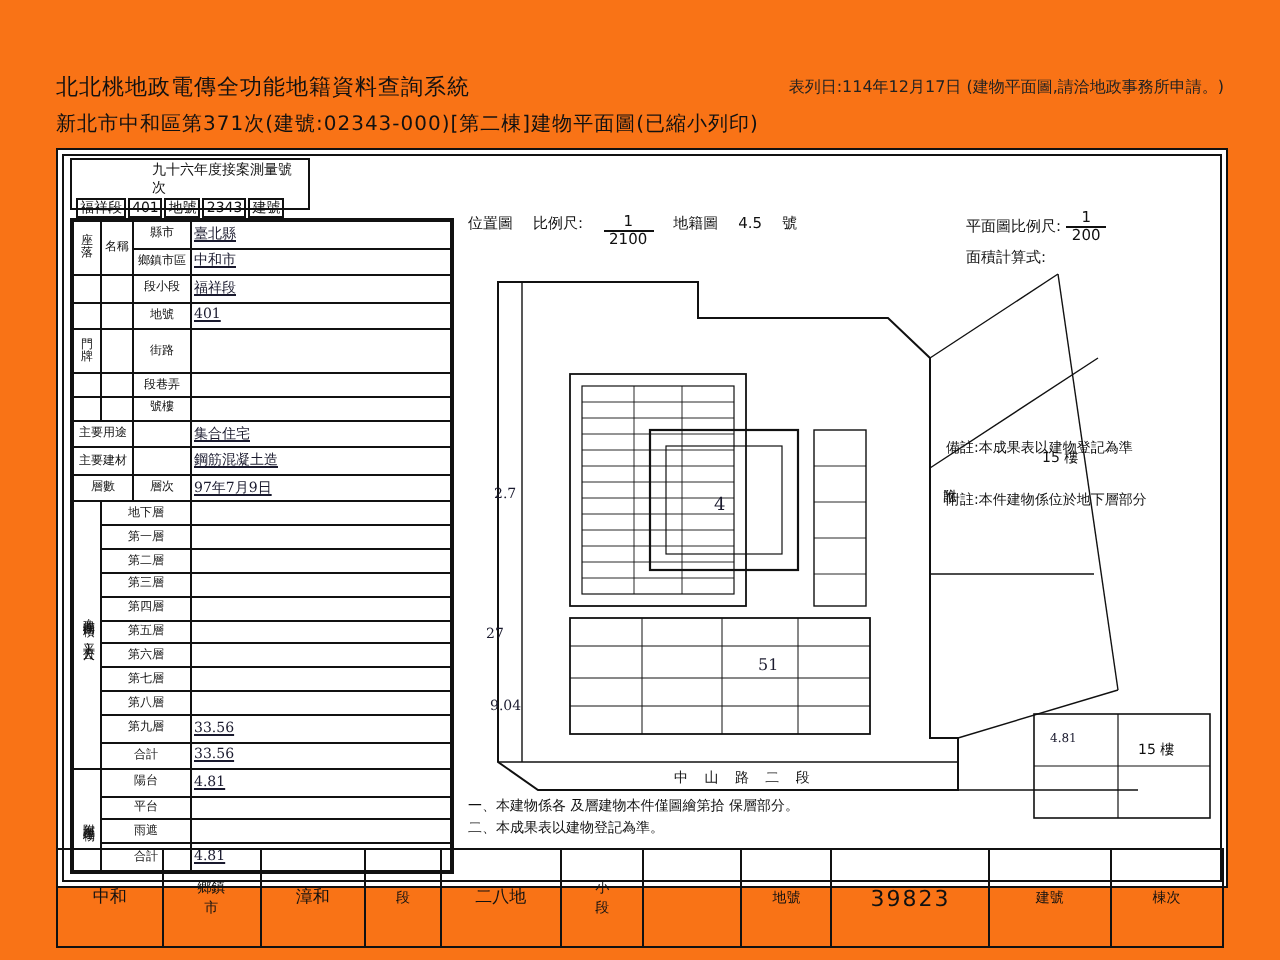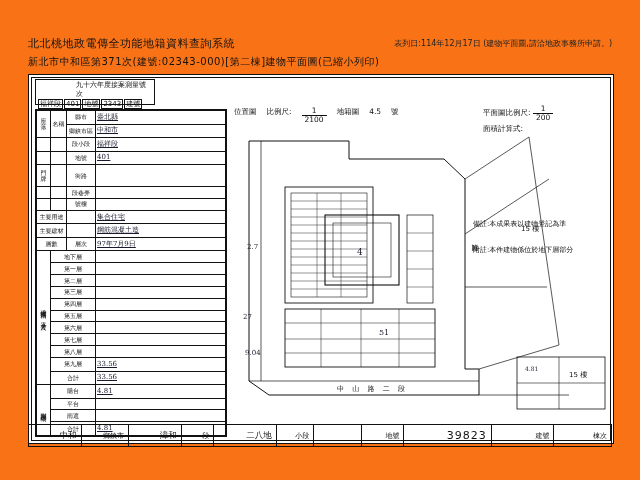--- a/index.html
+++ b/index.html
@@ -52,21 +52,21 @@
 
   
   .notes{position:absolute;left:205px;bottom:24px;font-size:7px;line-height:1.5;}
 
   
   .ann{position:absolute;font-size:7px;white-space:nowrap;}
 
   
   .bottom{position:absolute;left:28px;top:424px;width:584px;height:18px;}
   .bottom table{border-collapse:collapse;width:100%;height:18px;table-layout:fixed;font-size:8.5px;}
-  .bottom td{border:0.8px solid #111;text-align:right;padding:4px;}
+  .bottom td{border:0.8px solid #111;text-align:center;padding:14px;}
   .bnum{font-family:"DejaVu Sans","Liberation Sans",sans-serif;font-size:11px;letter-spacing:1px;}
   .bsmall{font-size:7px;}
 
   .ln{stroke:#111;fill:none;}
 </style>
 </head>
 <body>
 
 <div class="page">
 
@@ -315,20 +315,24 @@
         <path class="ln" stroke-width="0.6" d="M330,238 L330,290"></path>
         <text x="340" y="258" font-size="7" fill="#111">15 樓</text>
         <text x="296" y="252" font-size="6" font-family="DejaVu Serif, serif" fill="#1a1a2e">4.81</text>
 
         <text x="246" y="120" font-size="6.5" fill="#111" writing-mode="tb">附註</text>
       </svg>
       <div class="ann" style="left:244px;top:86px;margin-top:40px;">附註:本件建物係位於地下層部分</div>
       <div class="ann" style="left:244px;top:100px;">備註:本成果表以建物登記為準</div>
     </div>
 
+    <div class="notes">
+      <div>一、本建物係各 及層建物本件僅圖繪第拾 保層部分。</div>
+      <div>二、本成果表以建物登記為準。</div>
+    </div>
   </div>
 
   <div class="bottom">
     <table>
       <tbody>
           <tr>
         <td style="width:9%">中和</td>
         <td class="bsmall" style="width:8%">鄉鎮市</td>
         <td style="width:9%">漳和</td>
         <td class="bsmall" style="width:5%">段</td>

